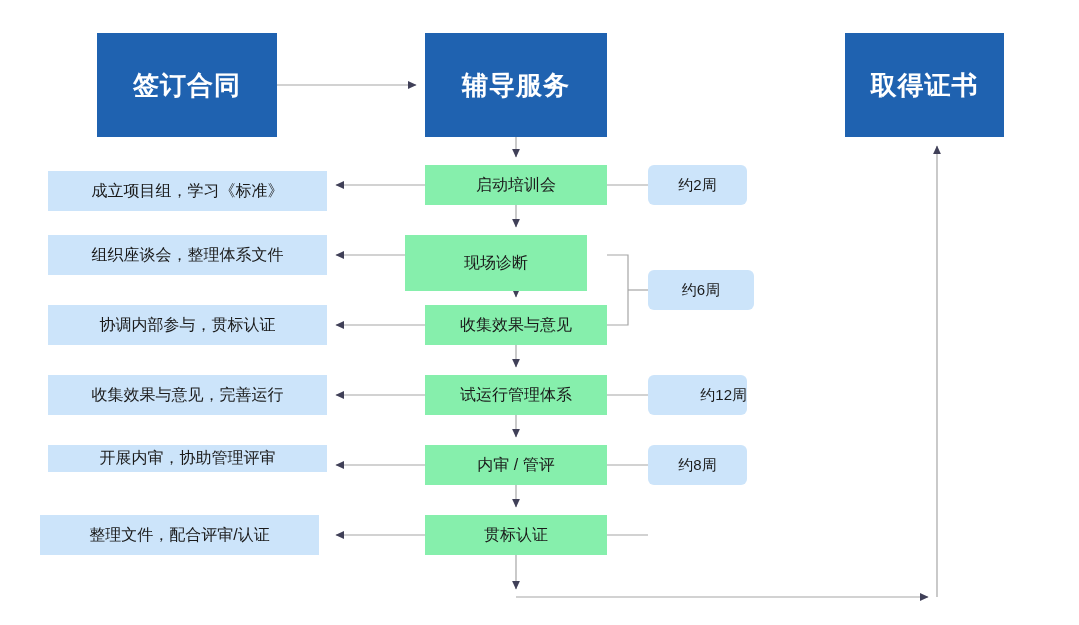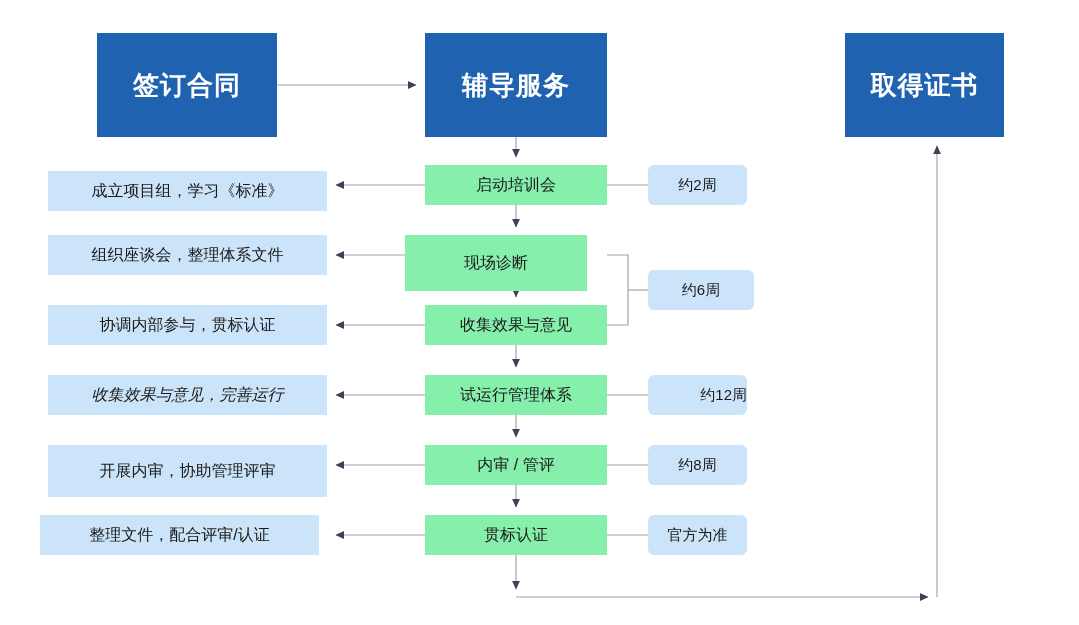--- a/index.html
+++ b/index.html
@@ -125,43 +125,40 @@
     <span>约6周</span>
   </div>
 
   <div class="node task" style="left:48px;top:305px;width:279px;height:40px;">
     <span>协调内部参与，贯标认证</span>
   </div>
   <div class="node step" style="left:425px;top:305px;width:182px;height:40px;">
     <span>收集效果与意见</span>
   </div>
 
-  <div class="node task" style="left:48px;top:375px;width:279px;height:40px;font-style:italic;">
+  <div class="node task" style="left:48px;top:375px;width:279px;height:40px;">
     <span>收集效果与意见，完善运行</span>
   </div>
   <div class="node step" style="left:425px;top:375px;width:182px;height:40px;justify-content:center;">
     <span>试运行管理体系</span>
   </div>
   <div class="node duration" style="left:648px;top:375px;width:99px;height:40px;justify-content:flex-end;">
     <span>约12周</span>
   </div>
 
-  <div class="node task" style="left:48px;top:445px;width:279px;height:52px;">
+  <div class="node task" style="left:48px;top:445px;width:279px;height:27px;">
     <span>开展内审，协助管理评审</span>
   </div>
   <div class="node step" style="left:425px;top:445px;width:182px;height:40px;">
     <span>内审 / 管评</span>
   </div>
   <div class="node duration" style="left:648px;top:445px;width:99px;height:40px;">
     <span>约8周</span>
   </div>
 
   <div class="node task" style="left:40px;top:515px;width:279px;height:40px;">
     <span>整理文件，配合评审/认证</span>
   </div>
   <div class="node step" style="left:425px;top:515px;width:182px;height:40px;">
     <span>贯标认证</span>
   </div>
-  <div class="node duration" style="left:648px;top:515px;width:99px;height:40px;">
-    <span>官方为准</span>
-  </div>
 
 </div>
 
 </body></html>

